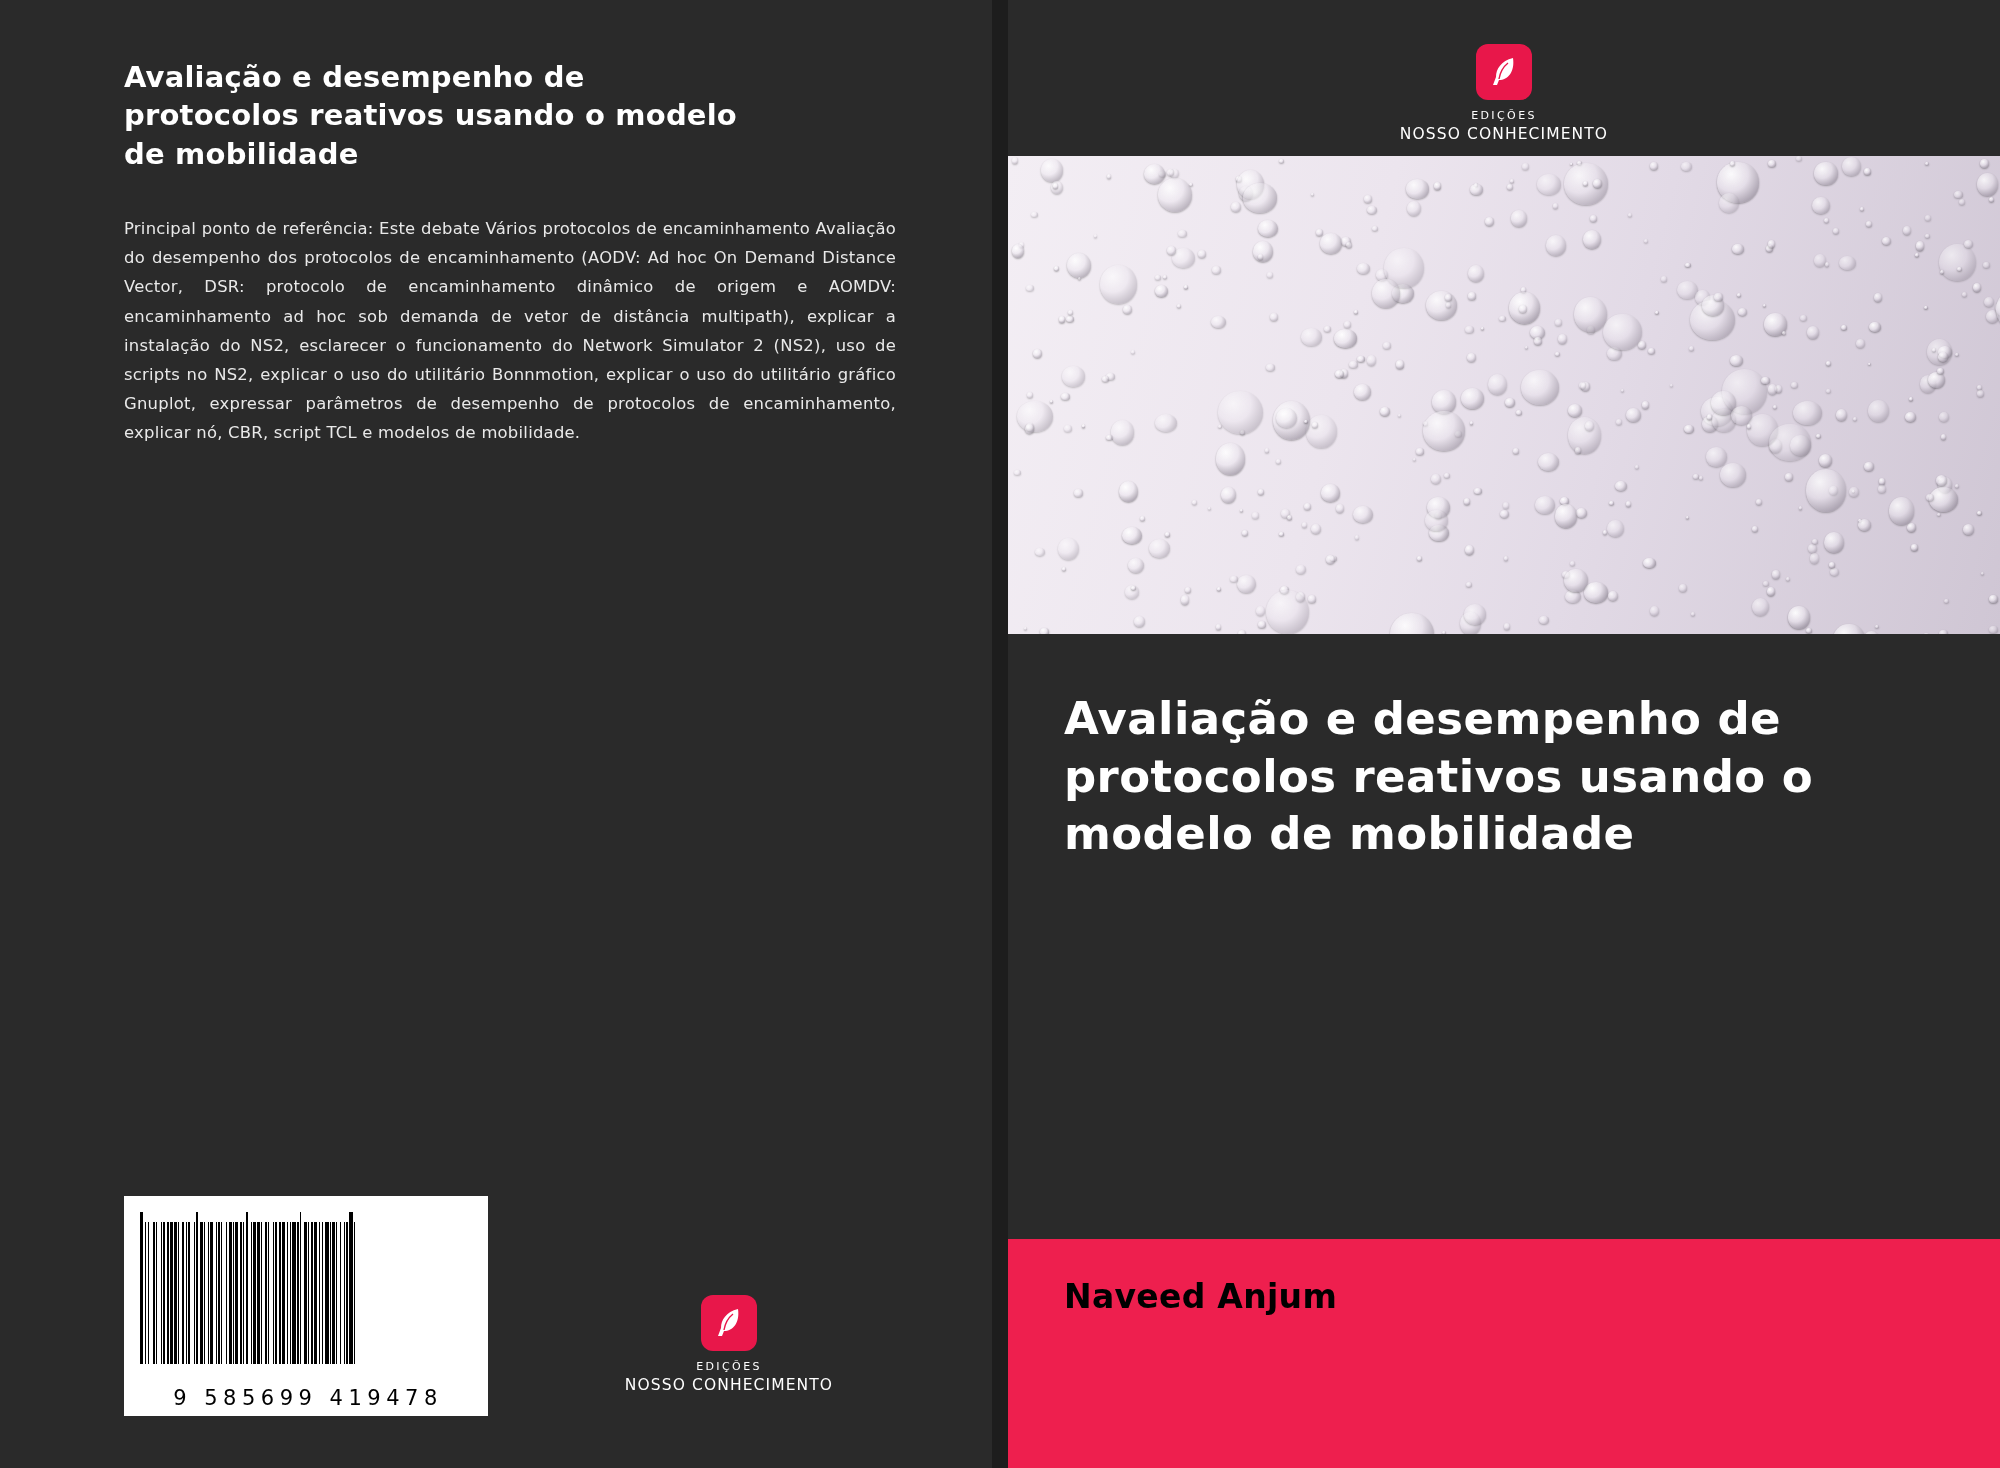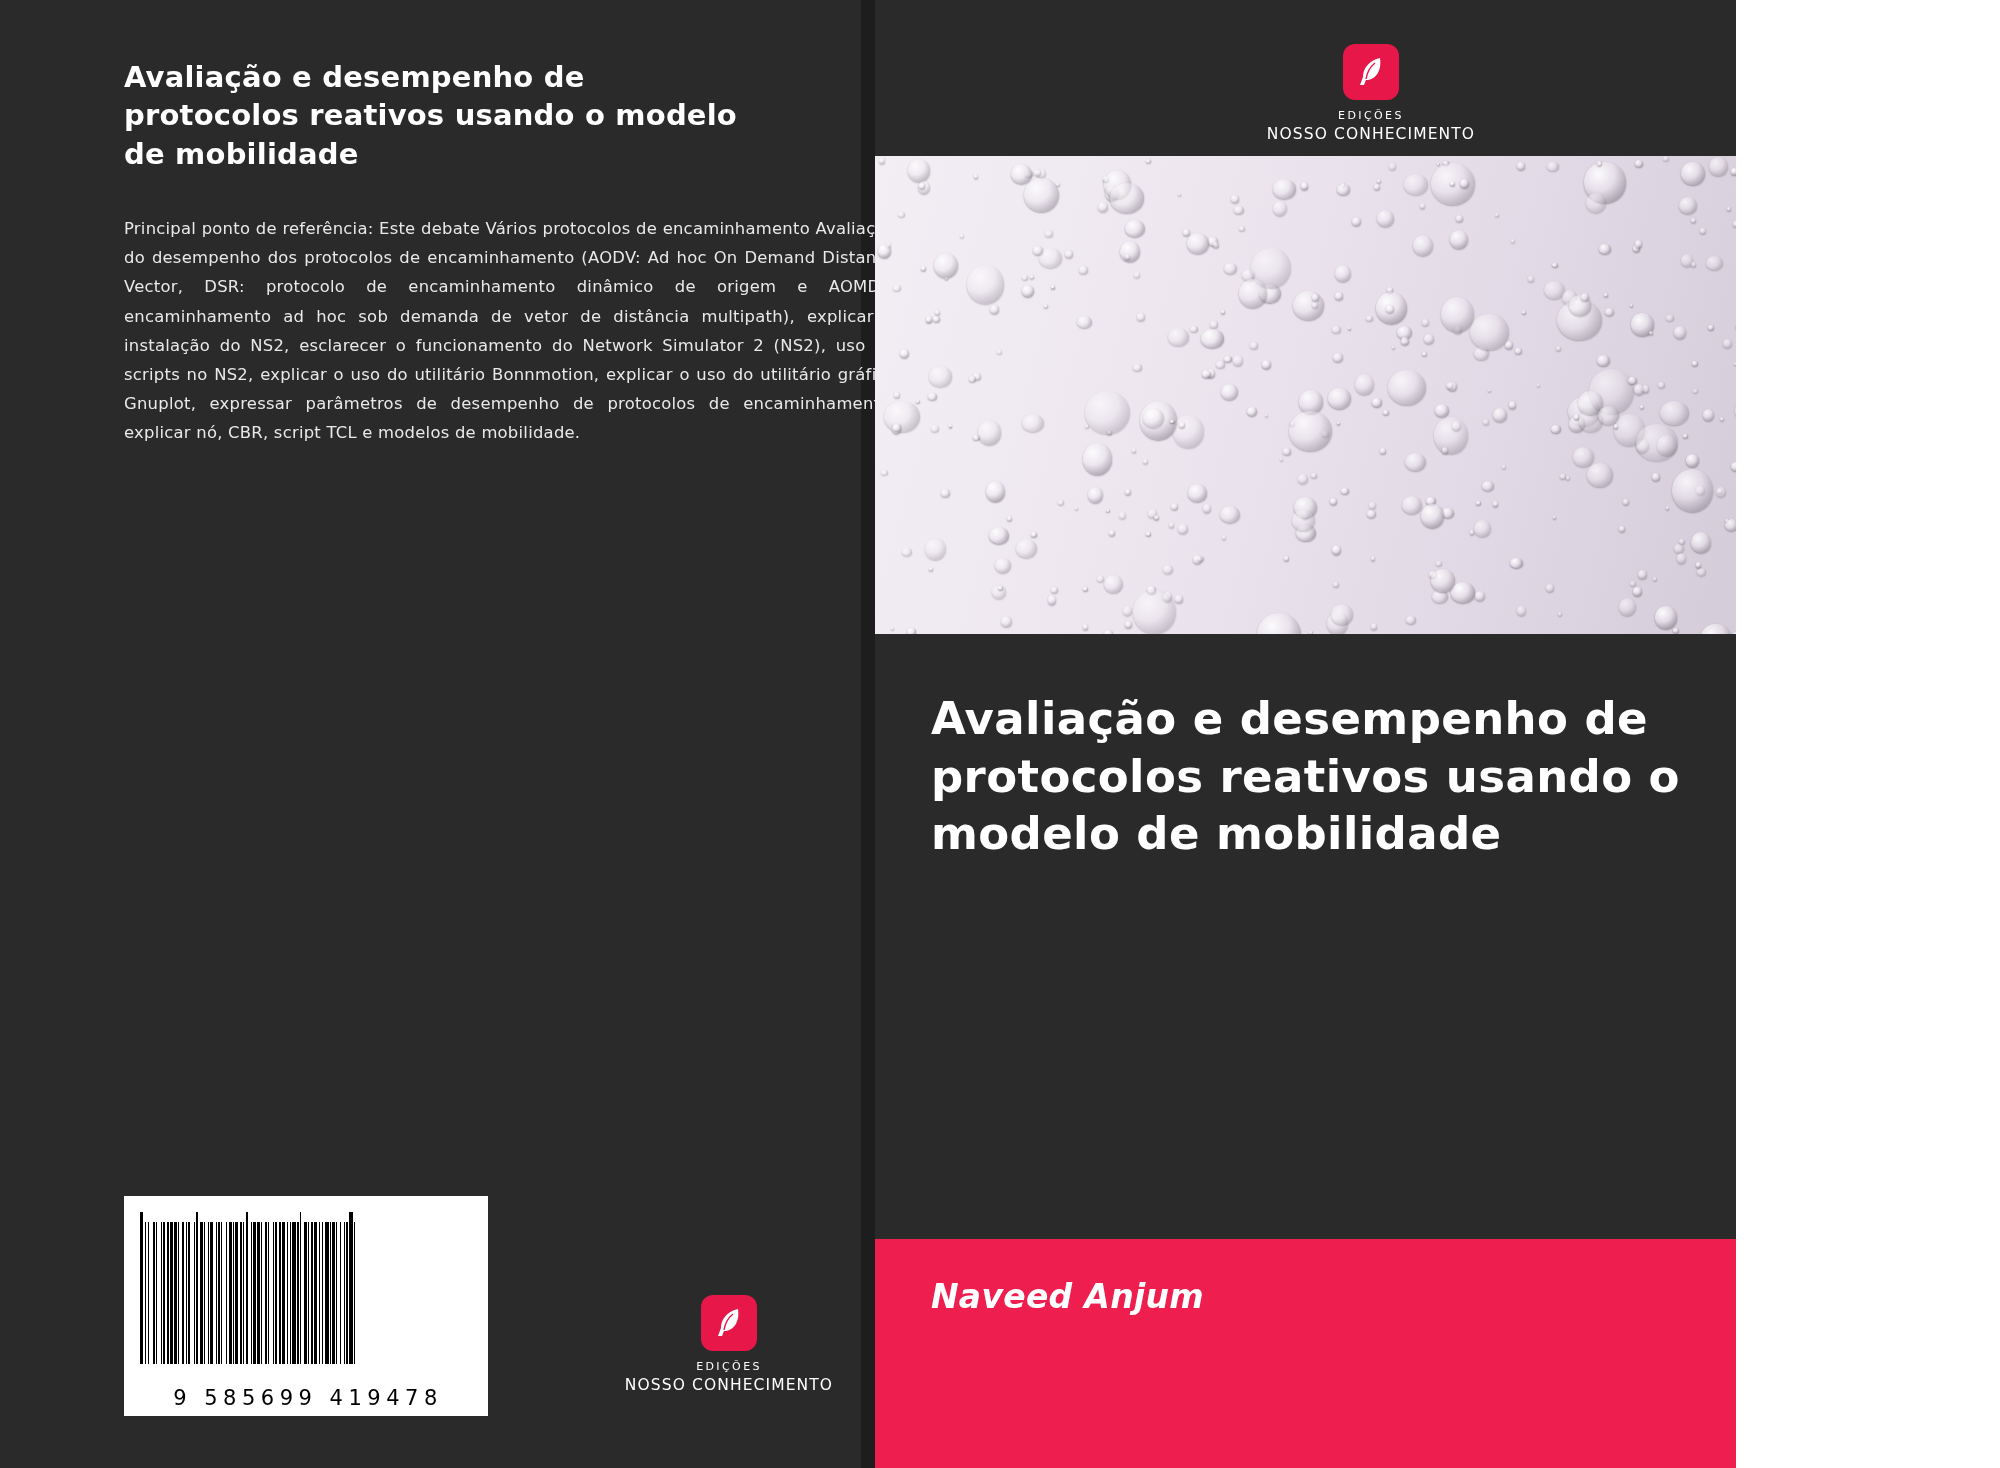--- a/index.html
+++ b/index.html
@@ -8,21 +8,21 @@
     background: #ffffff;
   }
   body {
     width: 2000px;
     height: 1468px;
     font-family: "DejaVu Sans", sans-serif;
     overflow: hidden;
   }
   .cover {
     position: relative;
-    width: 1736px;
+    width: 2000px;
     height: 1468px;
     background: #2b2b2b;
     display: flex;
   }
 
   
   .back-cover {
     position: relative;
     width: 992px;
     height: 1468px;
@@ -204,26 +204,25 @@
     left: 0;
     bottom: 0;
     width: 992px;
     height: 229px;
     background: #ee1f4e;
   }
   .front-authors {
     position: absolute;
     left: 56px;
     top: 36px;
-    color: #ffffff;
+    color: #000000;
     font-size: 33px;
     font-weight: bold;
     line-height: 1.33;
     letter-spacing: 0.3px;
-    font-style: italic;
   }
 </style>
 </head>
 <body>
 
 <div class="cover">
 
   <div class="back-cover">
 
     <div class="back-title">Avaliação e desempenho de protocolos reativos usando o modelo de mobilidade</div>

